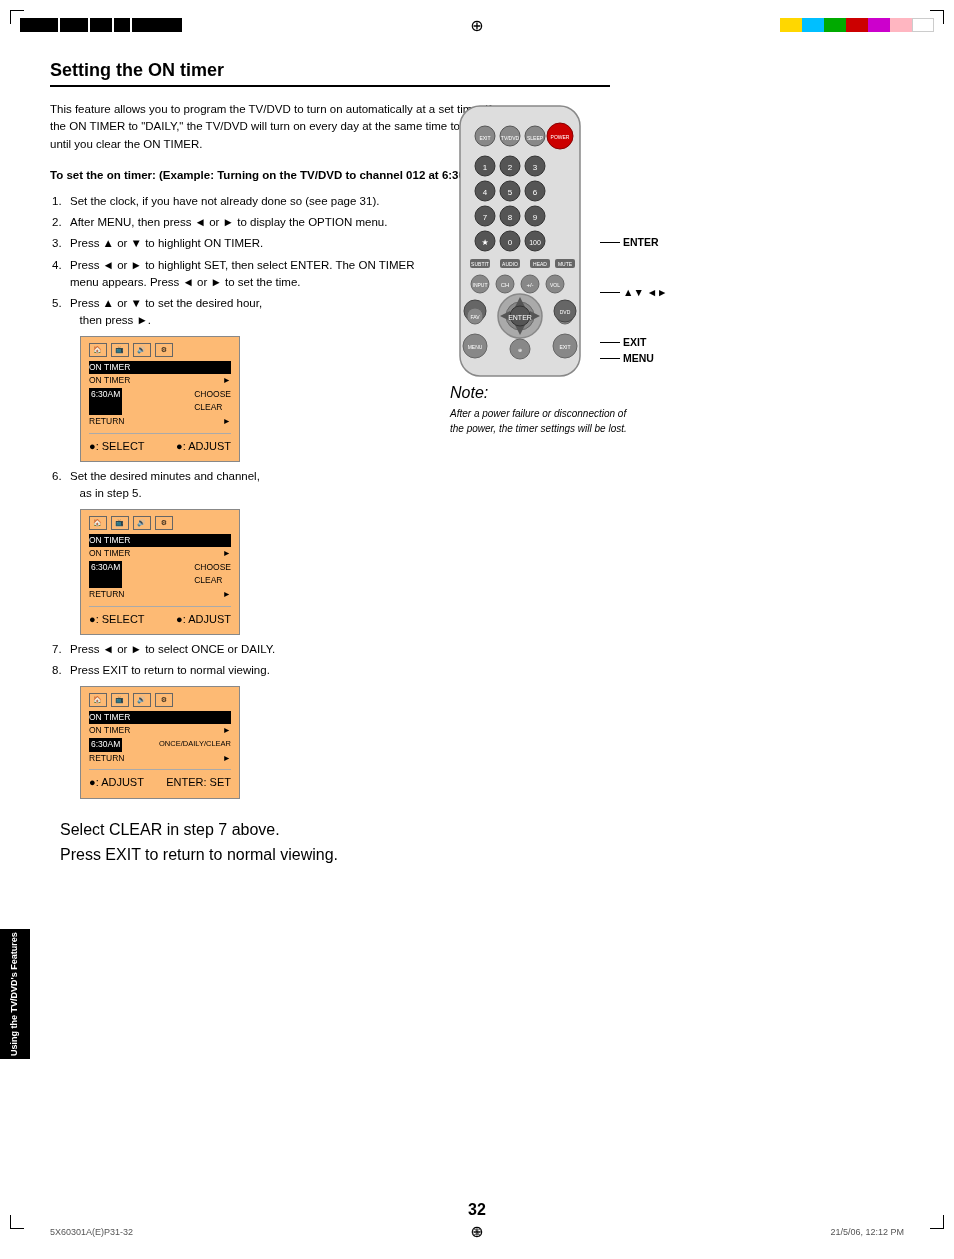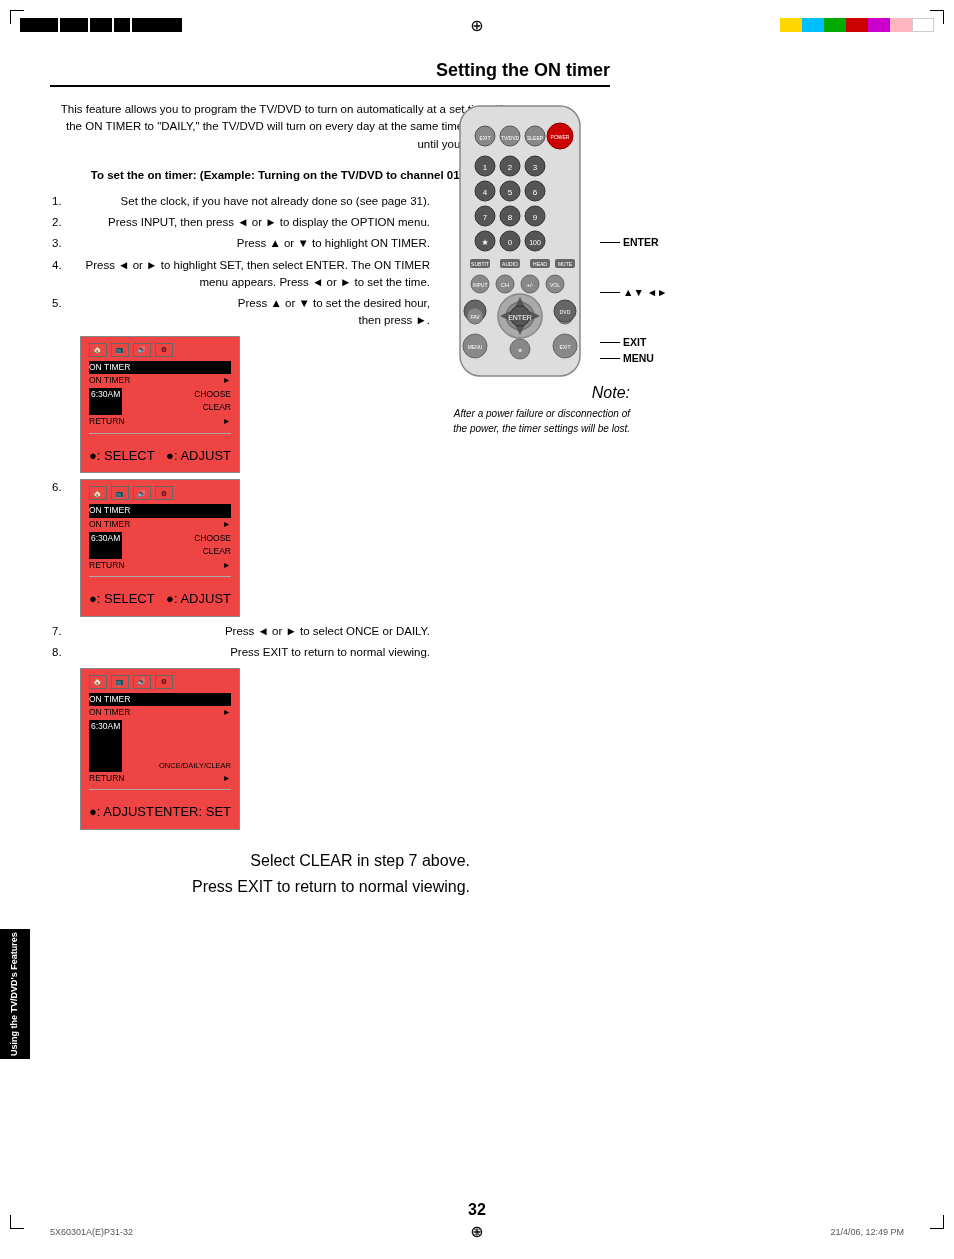--- a/index.html
+++ b/index.html
@@ -68,21 +68,20 @@
       font-size: 16px;
     }
 
     
     .main-content {
       position: absolute;
       top: 60px;
       left: 50px;
       right: 50px;
       bottom: 50px;
-      text-align: right;
     }
 
     
     .page-title {
       font-size: 18px;
       font-weight: bold;
       border-bottom: 2px solid #000;
       padding-bottom: 4px;
       margin-bottom: 14px;
       width: 560px;
@@ -112,43 +111,43 @@
       position: relative;
     }
     .step-item .step-num {
       position: absolute;
       left: 2px;
     }
 
     
     .screen-image {
       border: 1px solid #888;
-      background: #ef4444;
+      background: #fdba74;
       width: 160px;
       margin: 6px 0 6px 30px;
       padding: 6px 8px;
       font-size: 9px;
       line-height: 1.6;
     }
     .screen-image .screen-row {
       display: flex;
       justify-content: space-between;
       font-size: 8.5px;
     }
     .screen-image .screen-row.selected {
       background: #000;
       color: #fff;
     }
     .screen-image .screen-footer {
       display: flex;
       justify-content: space-between;
-      font-size: 13px;
+      font-size: 11px;
       margin-top: 4px;
       border-top: 1px solid #aaa;
-      padding-top: 12px;
+      padding-top: 4px;
     }
     .screen-image .screen-icons {
       display: flex;
       gap: 4px;
       margin-bottom: 4px;
     }
     .screen-icon-box {
       width: 18px;
       height: 14px;
       border: 1px solid #666;
@@ -314,21 +313,21 @@
 
       <p class="instruction-heading">To set the on timer: (Example: Turning on the TV/DVD to channel 012 at 6:30 AM, DAILY)</p>
 
       <ol style="list-style:none; padding:0; margin:0; width:380px;">
         <li class="step-item">
           <span class="step-num">1.</span>
           <span>Set the clock, if you have not already done so (see page 31).</span>
         </li>
         <li class="step-item">
           <span class="step-num">2.</span>
-          <span>Press INPUT, then press ◄ or ► to display the OPTION menu.</span>
+          <span>After MENU, then press ◄ or ► to display the OPTION menu.</span>
         </li>
         <li class="step-item">
           <span class="step-num">3.</span>
           <span>Press ▲ or ▼ to highlight ON TIMER.</span>
         </li>
         <li class="step-item">
           <span class="step-num">4.</span>
           <span>Press ◄ or ► to highlight SET, then select ENTER. The ON TIMER menu appears. Press ◄ or ► to set the time.</span>
         </li>
 
@@ -362,20 +361,21 @@
         </div>
         <div class="screen-footer">
           <span>●: SELECT</span>
           <span>●: ADJUST</span>
         </div>
       </div>
 
       <ol style="list-style:none; padding:0; margin:0; width:380px;" start="6">
         <li class="step-item">
           <span class="step-num">6.</span>
+          <span>Set the desired minutes and channel,<br>&nbsp;&nbsp;&nbsp;as in step 5.</span>
         </li>
       </ol>
 
       <div class="screen-image">
         <div class="screen-icons">
           <div class="screen-icon-box">🏠</div>
           <div class="screen-icon-box">📺</div>
           <div class="screen-icon-box">🔊</div>
           <div class="screen-icon-box">⚙</div>
         </div>
@@ -420,21 +420,21 @@
         </div>
         <div class="screen-row selected">
           <span>ON TIMER</span>
         </div>
         <div class="screen-row">
           <span>ON TIMER</span>
           <span>►</span>
         </div>
         <div class="screen-row">
           <span style="background:#000;color:#fff;padding:0 2px;">6:30AM</span>
-          <span style="font-size:7.5px;margin-top:40px;">ONCE/DAILY/CLEAR</span>
+          <span style="font-size:7.5px;">ONCE/DAILY/CLEAR</span>
         </div>
         <div class="screen-row">
           <span>RETURN</span>
           <span>►</span>
         </div>
         <div class="screen-footer">
           <span>●: ADJUST</span>
           <span>ENTER: SET</span>
         </div>
       </div>
@@ -571,13 +571,13 @@
   </div>
 
 </div>
 
 <div class="bottom-crosshair">⊕</div>
 
 <div class="page-number">32</div>
 
 <div class="footer-left">5X60301A(E)P31-32</div>
 <div class="footer-center">32</div>
-<div class="footer-right">21/4/06, 12:49 PM</div>
+<div class="footer-right">21/5/06, 12:12 PM</div>
 
 </body></html>

